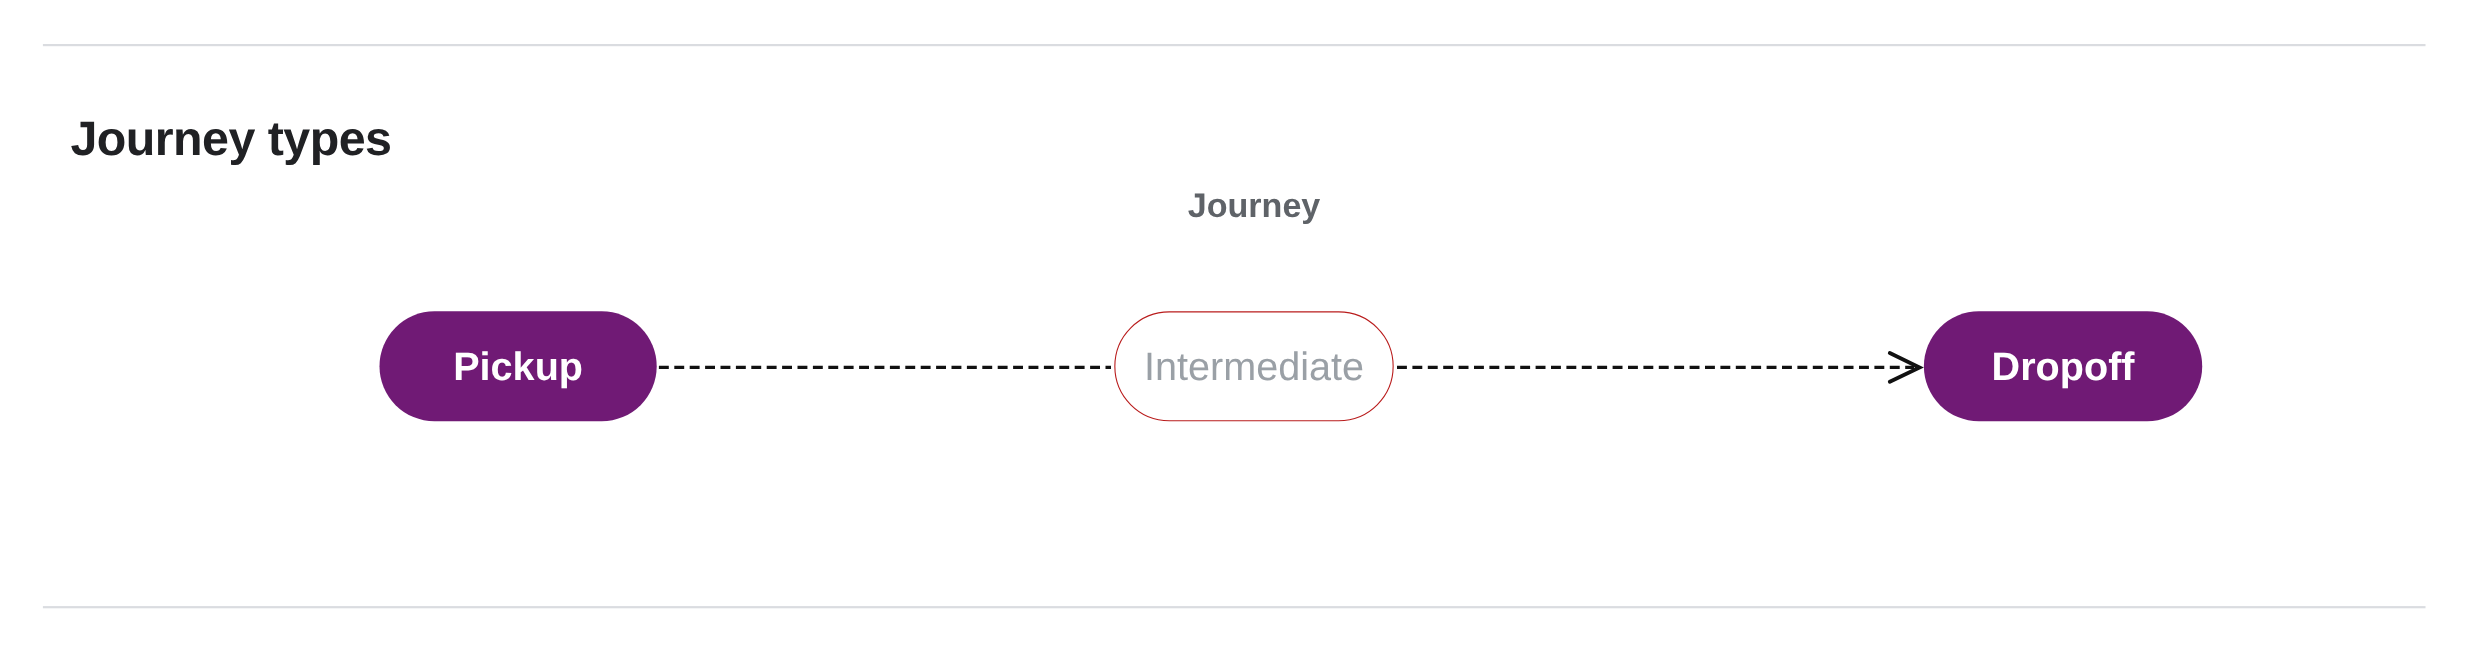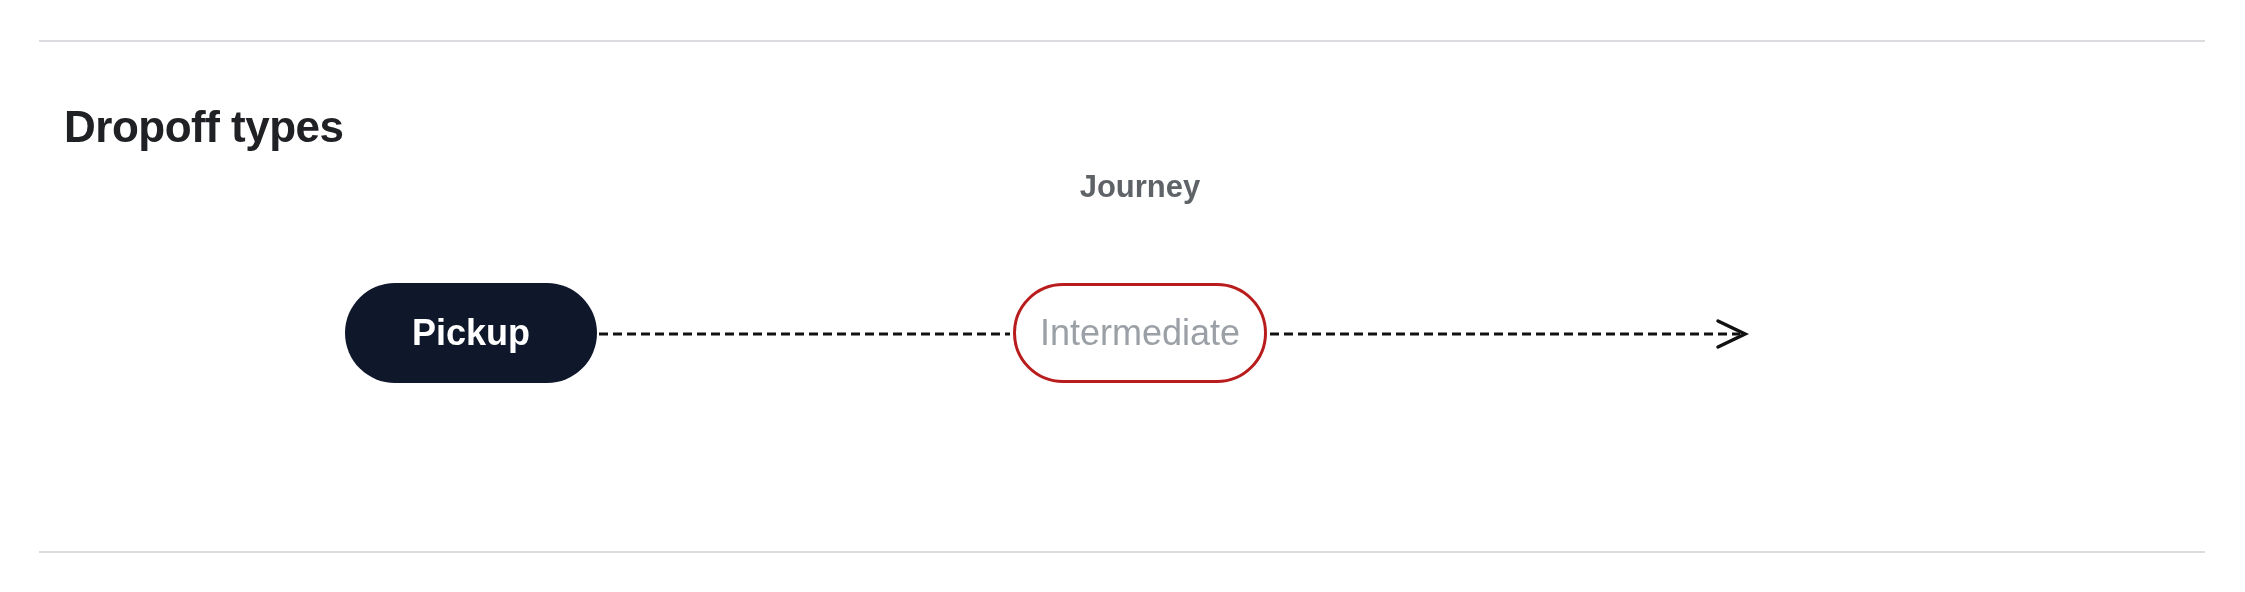--- a/index.html
+++ b/index.html
@@ -47,27 +47,27 @@
     height: 100px;
     border-radius: 50px;
     display: flex;
     align-items: center;
     justify-content: center;
     box-sizing: border-box;
     font-size: 36px;
     white-space: nowrap;
   }
   .node.filled {
-    background: #0f172a;
+    background: #701a75;
     color: #ffffff;
     font-weight: 700;
   }
   .node.outlined {
     background: #ffffff;
-    border: 3px solid #b91c1c;
+    border: 1px solid #b91c1c;
     color: #9aa0a6;
     font-weight: 500;
   }
   .node.pickup   { left: 345px;  width: 252px; }
   .node.interm   { left: 1013px; width: 254px; }
   .node.dropoff  { left: 1749px; width: 253px; }
   svg.connector-layer {
     position: absolute;
     left: 0;
     top: 0;
@@ -76,34 +76,37 @@
     pointer-events: none;
   }
 </style>
 </head>
 <body>
 
 <div class="canvas">
 
   <div class="divider top"></div>
 
-  <h3 class="section-title">Dropoff types</h3>
+  <h3 class="section-title">Journey types</h3>
 
   <div class="journey-label">Journey</div>
 
   <svg class="connector-layer" viewBox="0 0 2245 592" xmlns="http://www.w3.org/2000/svg">
     <line x1="599" y1="334" x2="1010" y2="334" stroke="#111111" stroke-width="3" stroke-dasharray="9 5"></line>
     <line x1="1270" y1="334" x2="1740" y2="334" stroke="#111111" stroke-width="3" stroke-dasharray="9 5"></line>
     <path d="M1718 321 L1745 334 L1718 347" stroke="#111111" stroke-width="3.5" fill="none" stroke-linecap="round" stroke-linejoin="miter"></path>
   </svg>
 
   <div class="node filled pickup">
     <span>Pickup</span>
   </div>
 
   <div class="node outlined interm">
     <span>Intermediate</span>
   </div>
 
+  <div class="node filled dropoff">
+    <span>Dropoff</span>
+  </div>
 
   <div class="divider bottom"></div>
 
 </div>
 
 </body></html>

